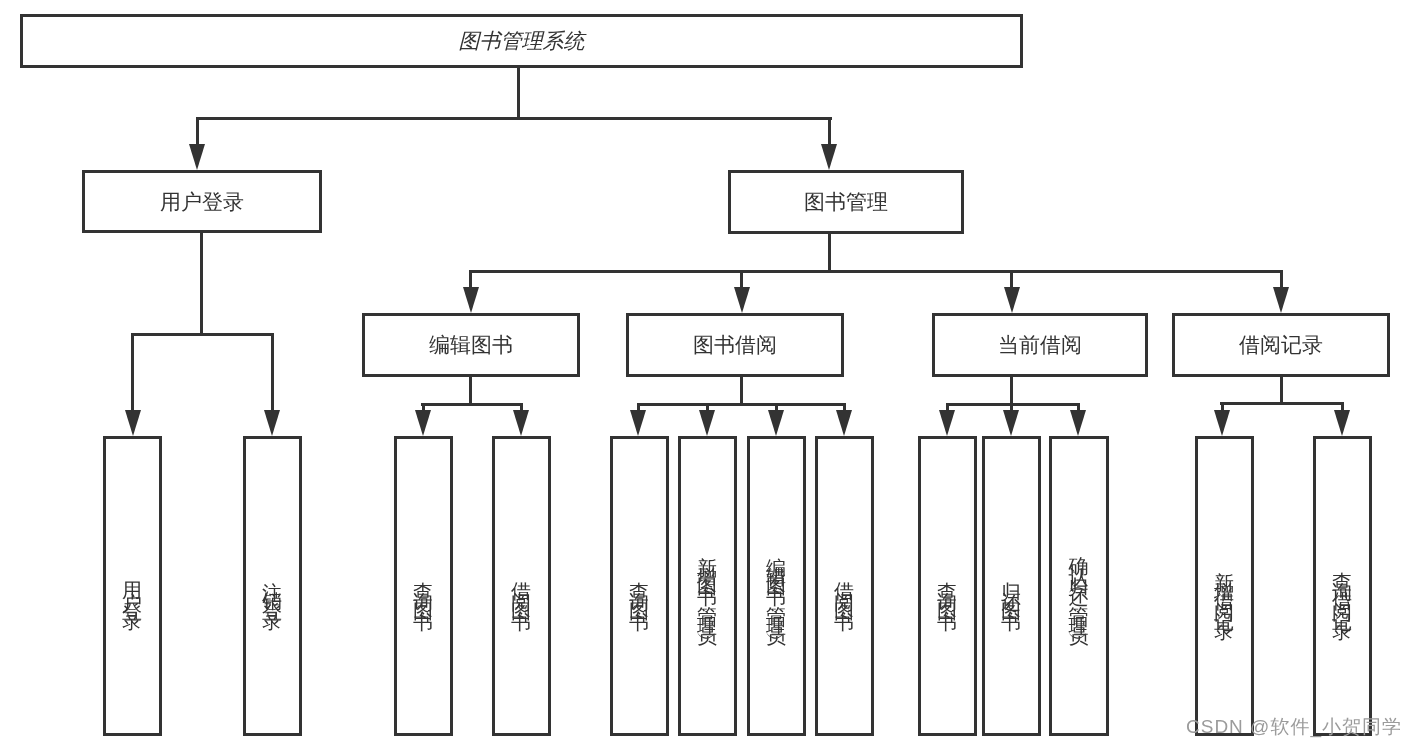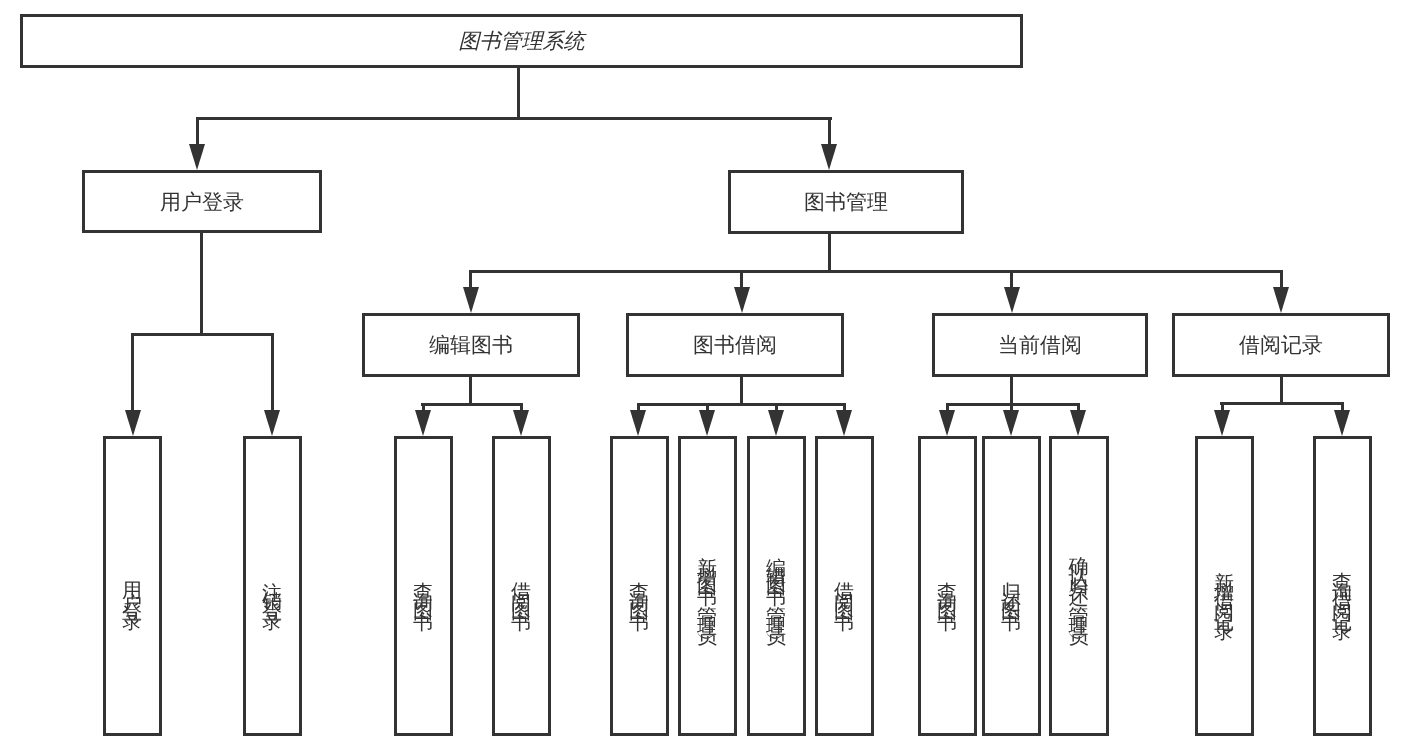--- a/index.html
+++ b/index.html
@@ -172,14 +172,15 @@
     <span>确认归还（管理员）</span>
   </div>
 
   <div class="box vbox" style="left:1195px;top:436px;width:59px;height:300px;">
     <span>新增借阅记录</span>
   </div>
   <div class="box vbox" style="left:1313px;top:436px;width:59px;height:300px;">
     <span>查询借阅记录</span>
   </div>
 
+  <div class="watermark">CSDN @软件_小贺同学</div>
 
 </div>
 
 </body></html>

